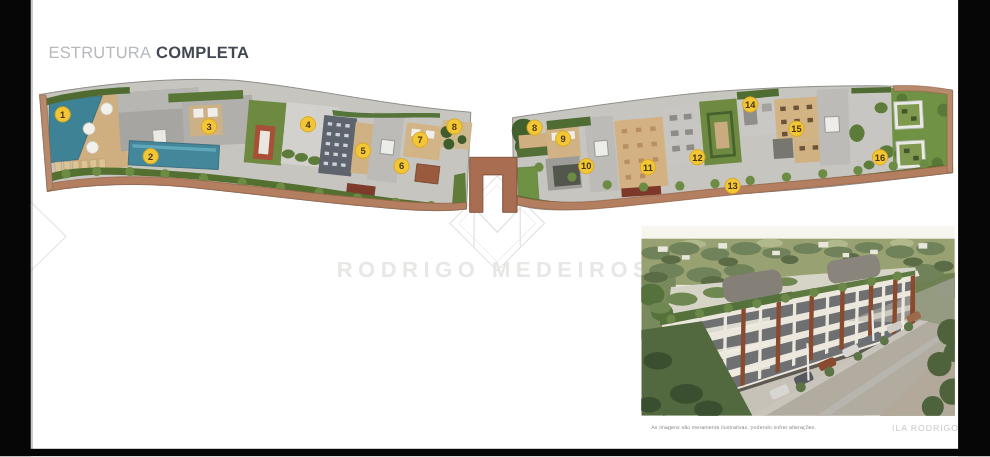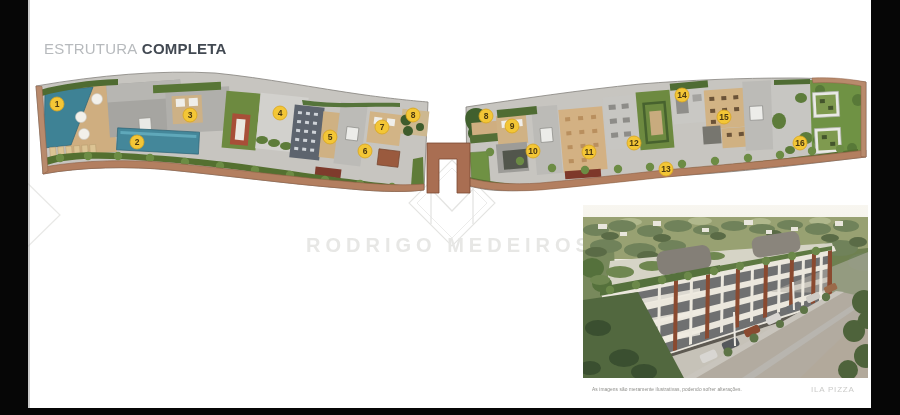--- a/index.html
+++ b/index.html
@@ -637,21 +637,21 @@
       <path d="M792,282 L793,310 L795,310 L794,282 Z" fill="#ece9e2"></path>
     </g>
   </svg>
 
   <div class="abs" style="left:44px;top:6px;z-index:5;font-size:15px;font-weight:bold;letter-spacing:0.2px;color:#424952;white-space:nowrap;margin-top:34px;"><span style="color:#b7babd;font-weight:normal;">ESTRUTURA</span> <span>COMPLETA</span></div>
 
 
 
   <div class="abs" style="left:592px;top:387px;z-index:5;font-size:4.8px;color:#8c8c88;letter-spacing:0.1px;">As imagens são meramente ilustrativas, podendo sofrer alterações.</div>
 
-  <div class="abs" style="left:811px;top:385px;z-index:5;font-size:8px;color:#cbcbc9;letter-spacing:0.8px;">ILA PIZZA</div>
+  <div class="abs" style="left:811px;top:385px;z-index:5;font-size:8px;color:#cbcbc9;letter-spacing:0.8px;">ILA RODRIGO</div>
 
   <div class="abs" style="left:0;top:0;width:28px;height:415px;background:#060606;z-index:6;"></div>
 
   <div class="abs" style="left:28px;top:0;width:2px;height:415px;background:#8a8a8a;opacity:0.45;z-index:6;"></div>
 
   <div class="abs" style="left:871px;top:0;width:29px;height:415px;background:#060606;z-index:6;"></div>
 
   <div class="abs" style="left:0;top:408px;width:900px;height:7px;background:#060606;z-index:6;"></div>
 
 </div>

